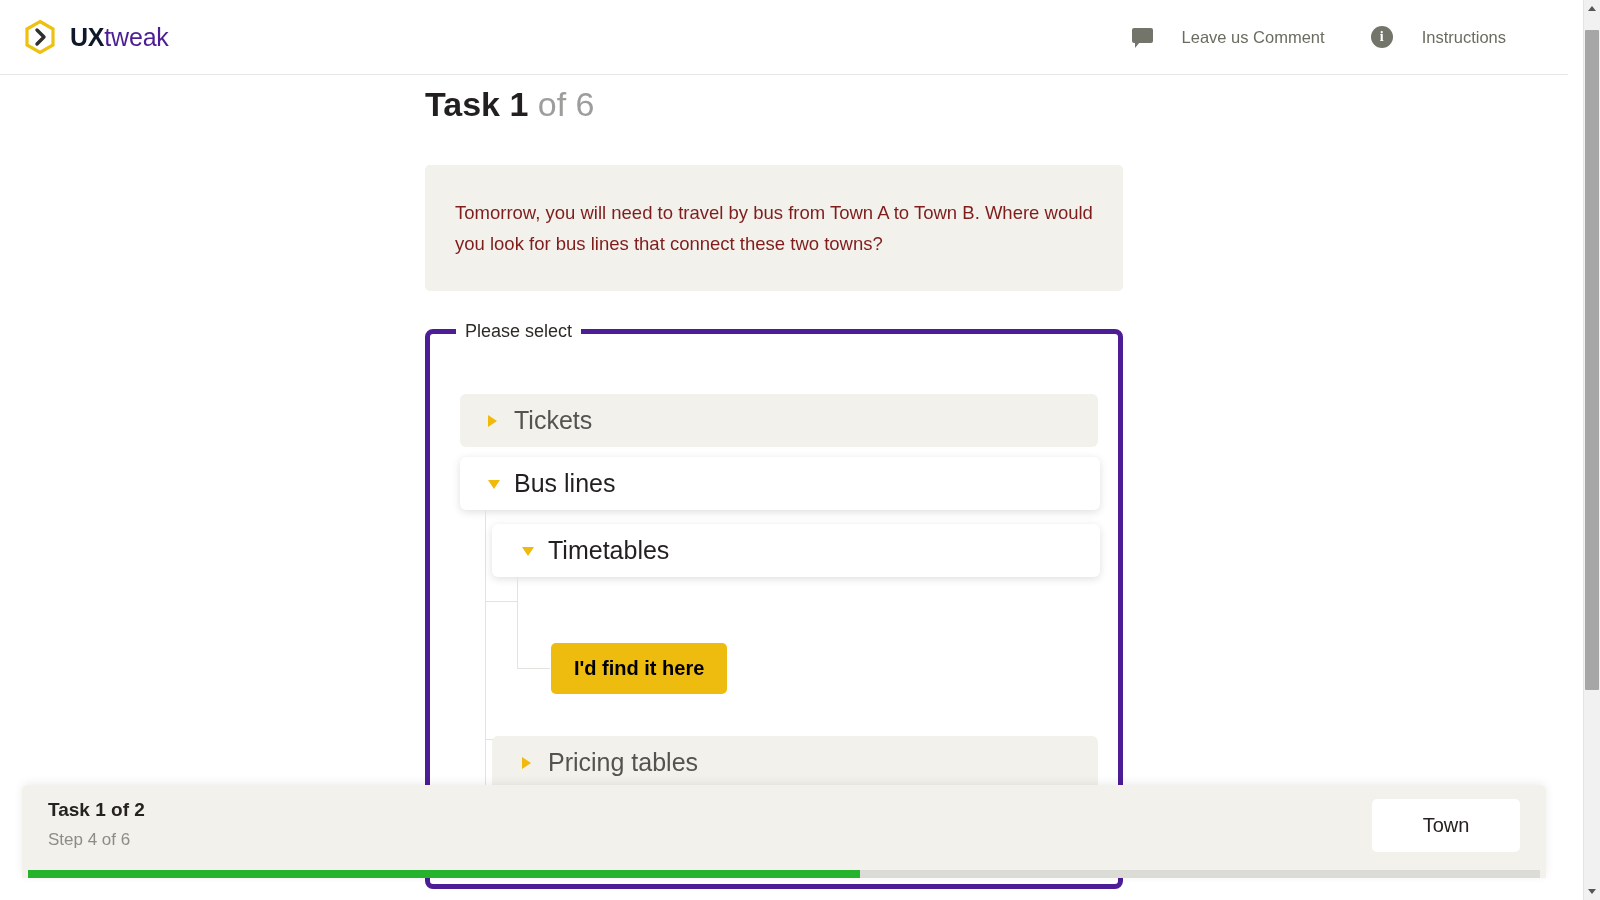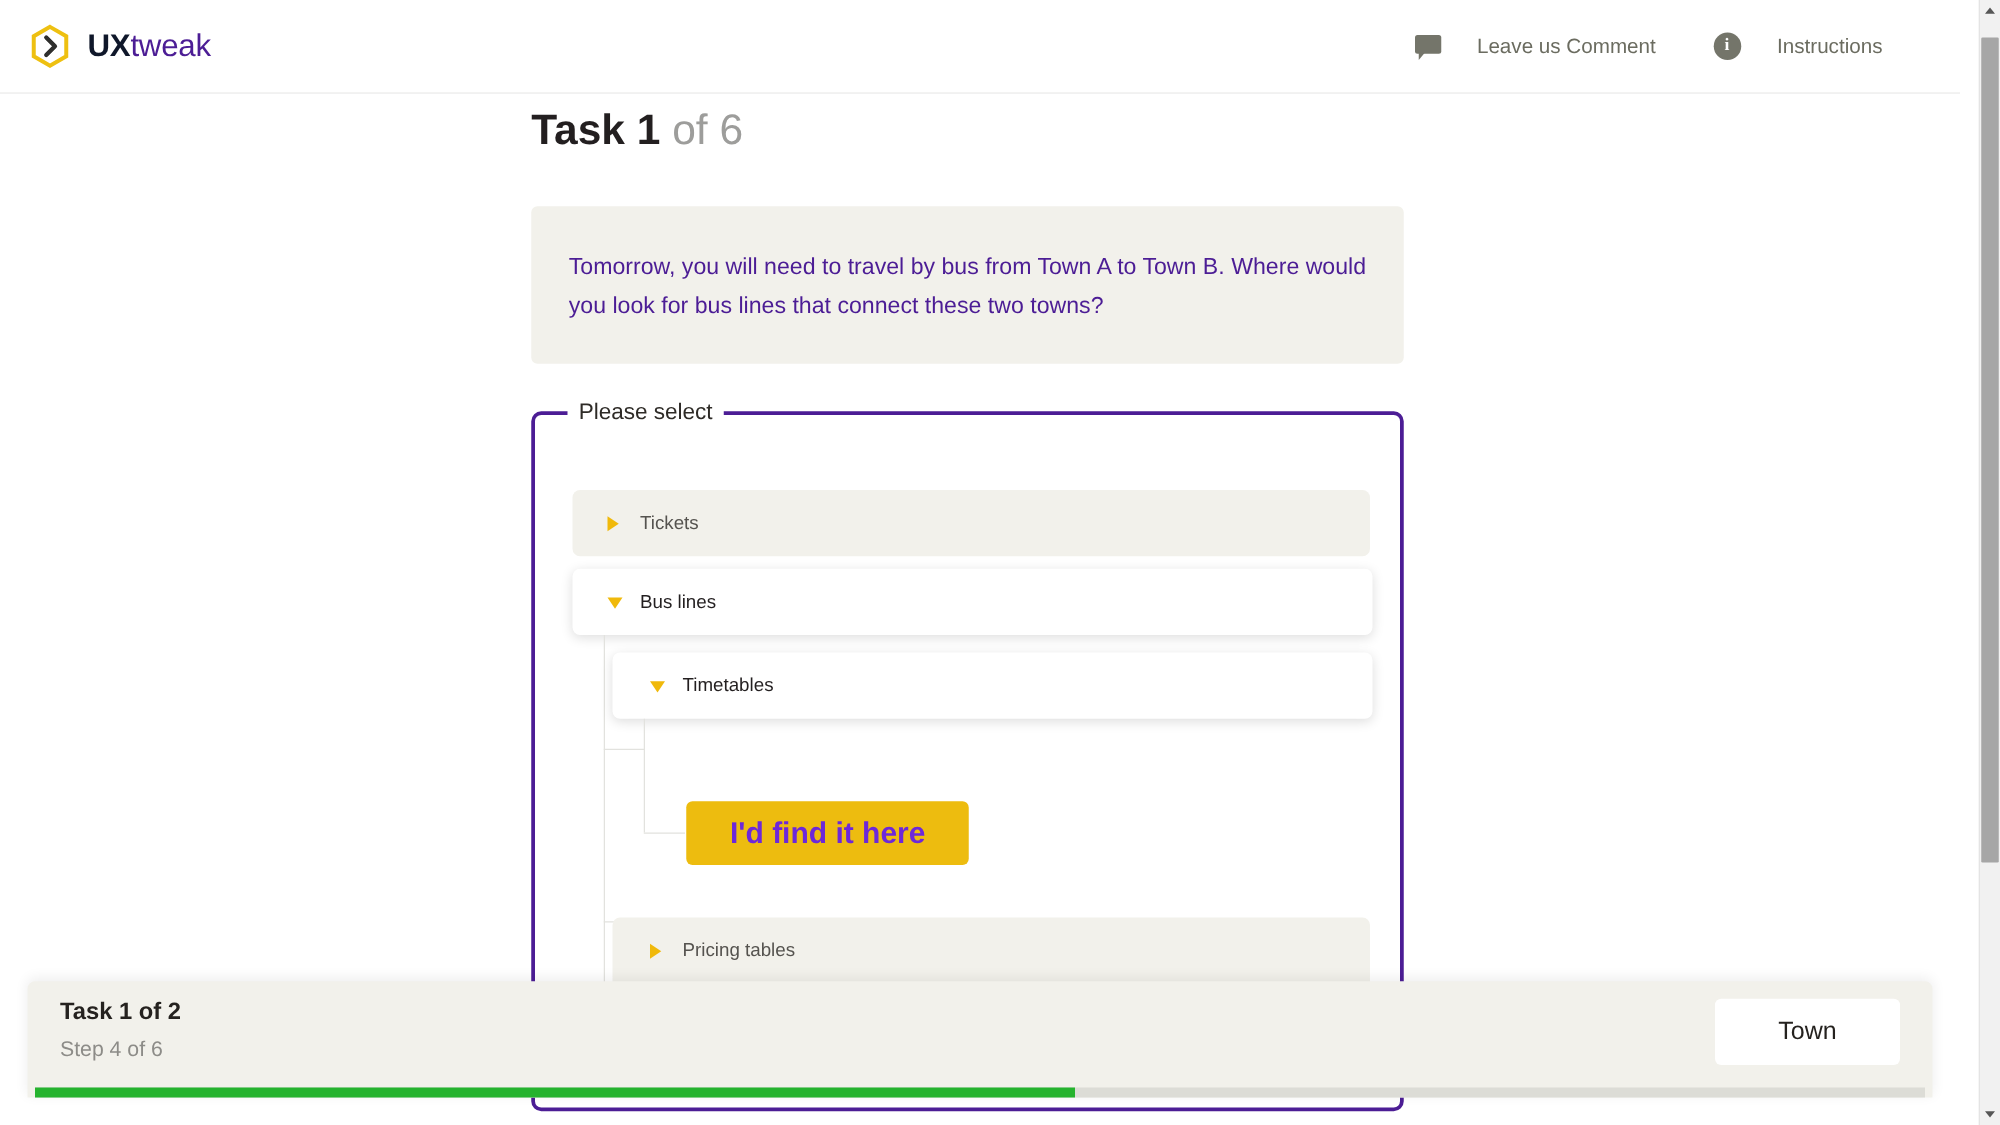--- a/index.html
+++ b/index.html
@@ -142,31 +142,31 @@
     top: 90px;
     width: 698px;
     min-height: 113px;
     background: #f2f1eb;
     border-radius: 5px;
     padding: 32px 30px;
   }
   .task-card p {
     font-size: 18.5px;
     line-height: 31px;
-    color: #4c1d95;
+    color: #7f1d1d;
   }
 
   
   .select-fieldset {
     position: absolute;
     left: 425px;
     top: 254px;
     width: 698px;
     height: 560px;
-    border: 3px solid #4c1d95;
+    border: 5px solid #4c1d95;
     border-radius: 8px;
     padding: 0;
   }
   .select-legend {
     position: absolute;
     left: 26px;
     top: -13px;
     background: #ffffff;
     padding: 0 9px;
     font-size: 18px;
@@ -186,21 +186,21 @@
 
   
   .item {
     position: relative;
     display: flex;
     align-items: center;
     height: 53px;
     border-radius: 6px;
     padding-left: 28px;
     cursor: pointer;
-    font-size: 15px;
+    font-size: 25px;
     user-select: none;
     text-align: right;
   }
   .item.collapsed {
     background: #f2f1eb;
     color: #55534f;
   }
   .item.expanded {
     background: #ffffff;
     color: #231f20;
@@ -224,24 +224,24 @@
     border-right: 6px solid transparent;
     margin-right: 14px;
     margin-top: 2px;
   }
 
   .find-btn {
     display: inline-flex;
     align-items: center;
     justify-content: center;
     height: 51px;
-    padding: 0 35px;
+    padding: 0 23px;
     background: #edbc0f;
-    color: #6d28d9;
-    font-size: 24px;
+    color: #000000;
+    font-size: 20px;
     font-weight: bold;
     border: none;
     border-radius: 5px;
     cursor: pointer;
     font-family: "Liberation Sans", sans-serif;
   }
   .vline {
     position: absolute;
     width: 1px;
     background: #e2e2de;

